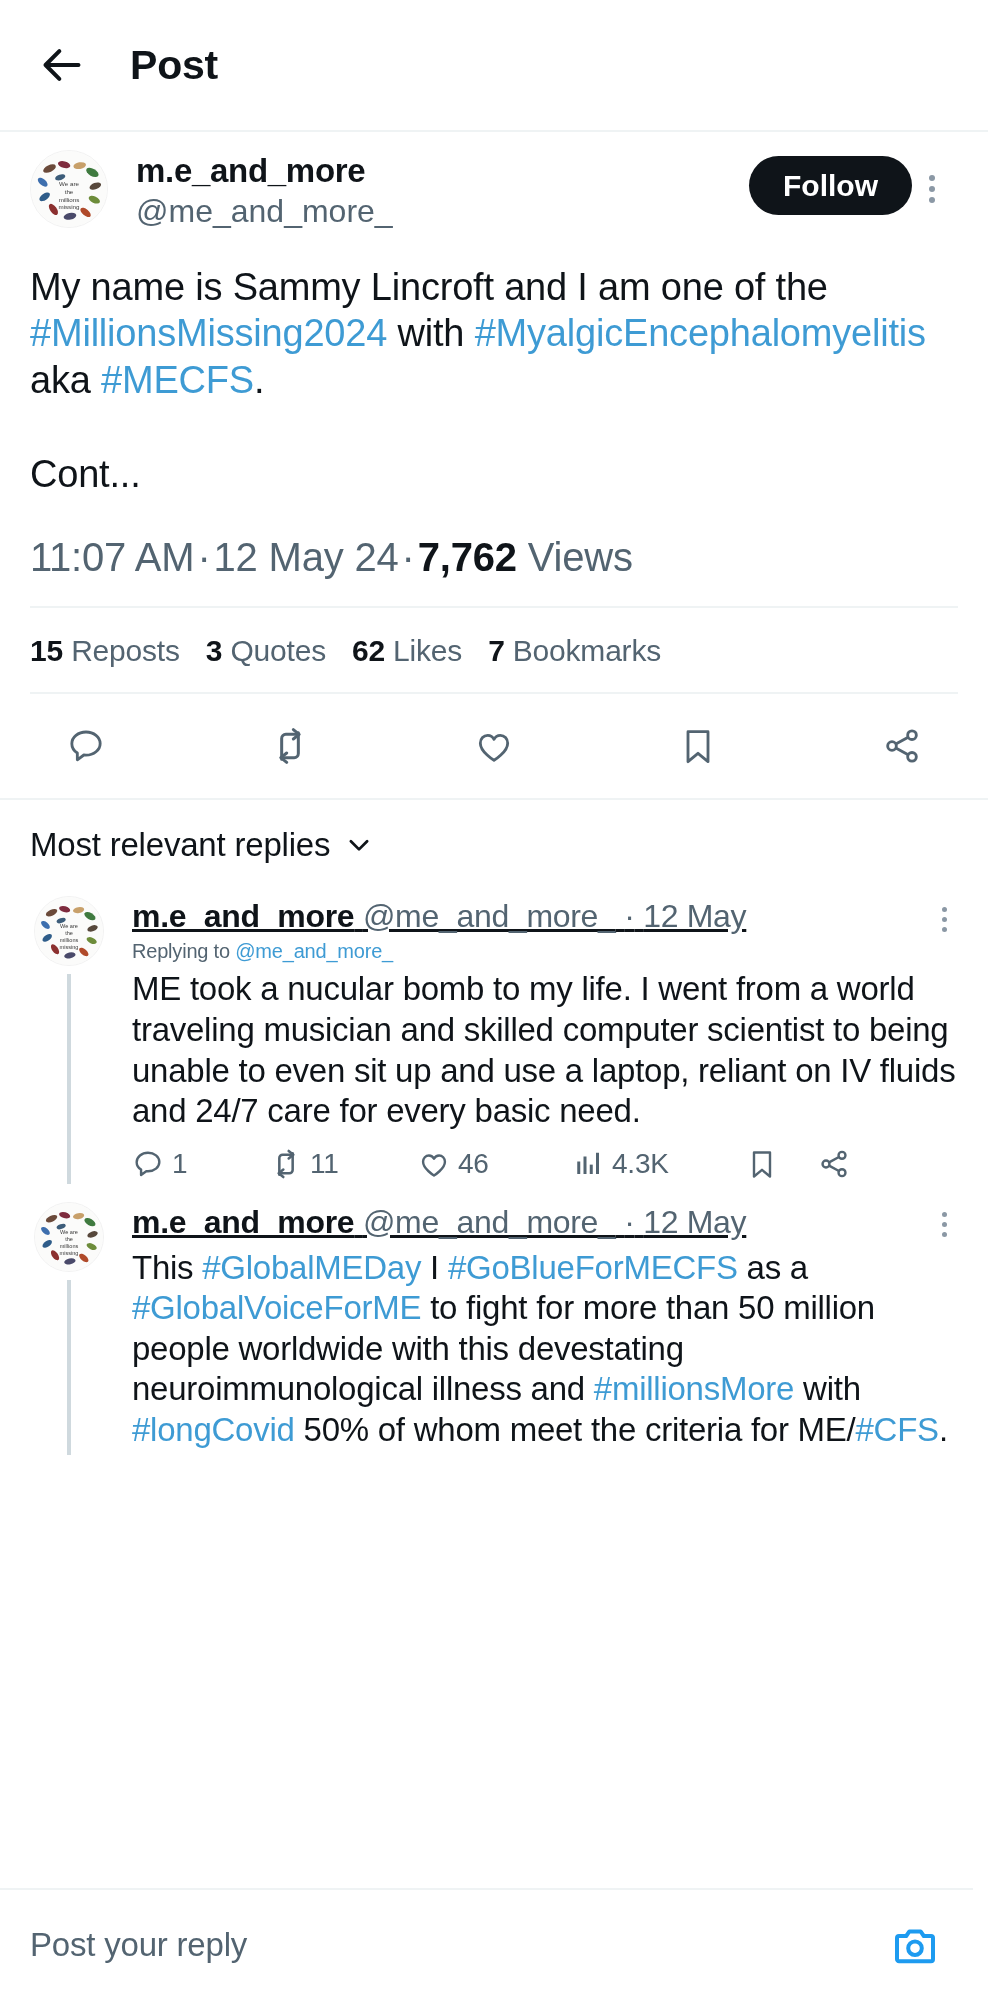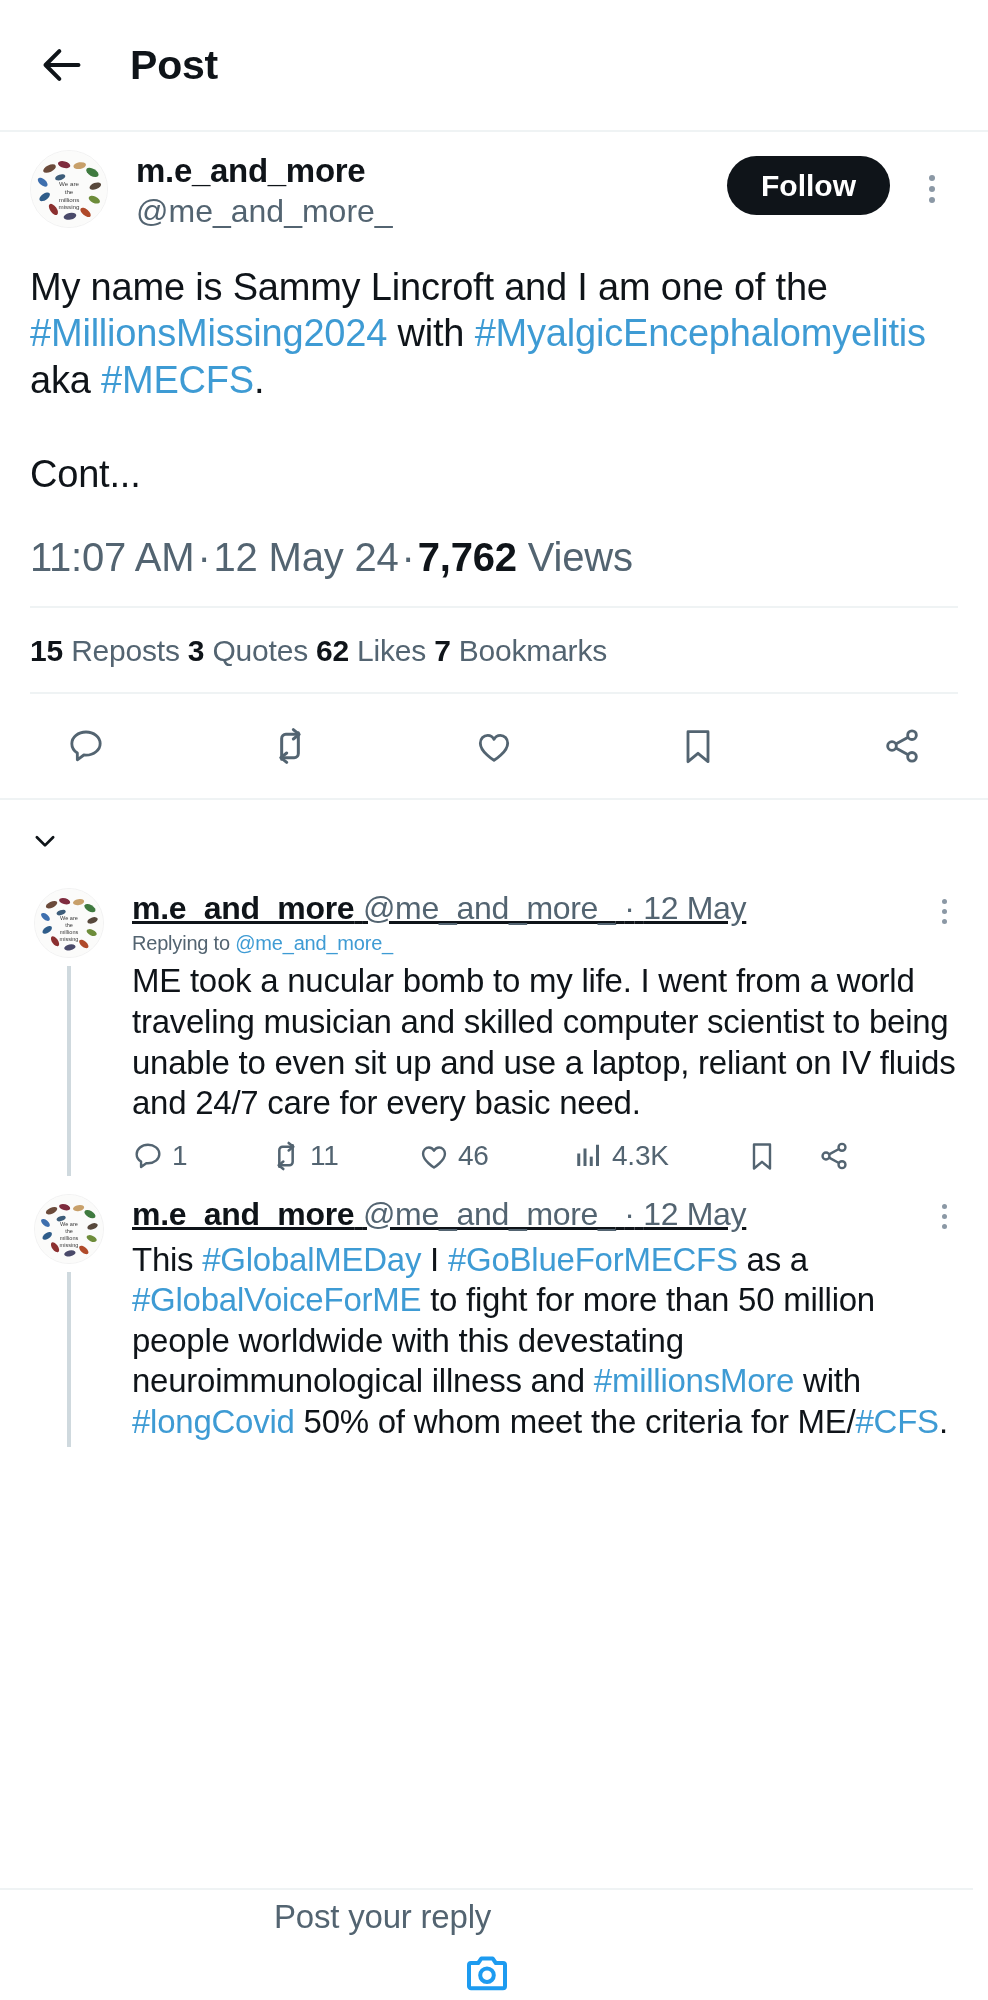--- a/index.html
+++ b/index.html
@@ -83,21 +83,21 @@
   }
   .handle {
     font-size: 32px;
     color: #536471;
     line-height: 1.2;
     margin-top: 2px;
     cursor: pointer;
   }
   .follow-btn {
     position: absolute;
-    right: 68px;
+    right: 46px;
     top: 6px;
     background: #0f1419;
     color: #fff;
     border: none;
     border-radius: 999px;
     font-size: 30px;
     font-weight: 700;
     padding: 13px 34px;
     font-family: inherit;
     cursor: pointer;
@@ -140,21 +140,21 @@
     padding-bottom: 26px;
     letter-spacing: -0.2px;
   }
   .meta .views-count { color: #0f1419; font-weight: 700; }
   .meta .sep { padding: 0 3px; }
 
   .divider { height: 2px; background: #eff3f4; width: 100%; }
 
   .stats {
     display: flex;
-    gap: 8px;
+    gap: 26px;
     font-size: 30px;
     color: #536471;
     padding: 26px 0 24px 0;
     letter-spacing: -0.2px;
   }
   .stats .item { cursor: pointer; white-space: nowrap; }
   .stats .num { color: #0f1419; font-weight: 700; }
 
   .action-bar {
     display: flex;
@@ -268,21 +268,20 @@
   
   .composer {
     position: absolute;
     left: 0; right: 15px; bottom: 0;
     height: 112px;
     background: #fff;
     border-top: 2px solid #eff3f4;
     display: flex;
     align-items: center;
     padding: 0 30px;
-    flex-direction: column;
   }
   .composer-input {
     flex: 1 1 auto;
     border: none;
     outline: none;
     font-size: 33px;
     color: #536471;
     font-family: inherit;
     background: transparent;
     letter-spacing: -0.2px;
@@ -401,20 +400,21 @@
           <circle cx="18" cy="18.5" r="2.6" fill="none" stroke="#536471" stroke-width="1.7"></circle>
           <path d="M8.3 10.8 15.7 6.7M8.3 13.2l7.4 4.1" fill="none" stroke="#536471" stroke-width="1.7"></path>
         </svg>
       </div>
     </div>
   </div>
 
   <div class="divider"></div>
 
   <div class="replies-header">
+    <span>Most relevant replies</span>
     <svg viewBox="0 0 24 24" width="30" height="30">
       <path d="M5.5 9 12 15.5 18.5 9" fill="none" stroke="#0f1419" stroke-width="2.2" stroke-linecap="round" stroke-linejoin="round"></path>
     </svg>
   </div>
 
   <div class="reply">
     <div class="left">
       <div class="avatar small">
         <svg viewBox="0 0 78 78">
           <circle cx="39" cy="39" r="39" fill="#fbfbfa"></circle>

